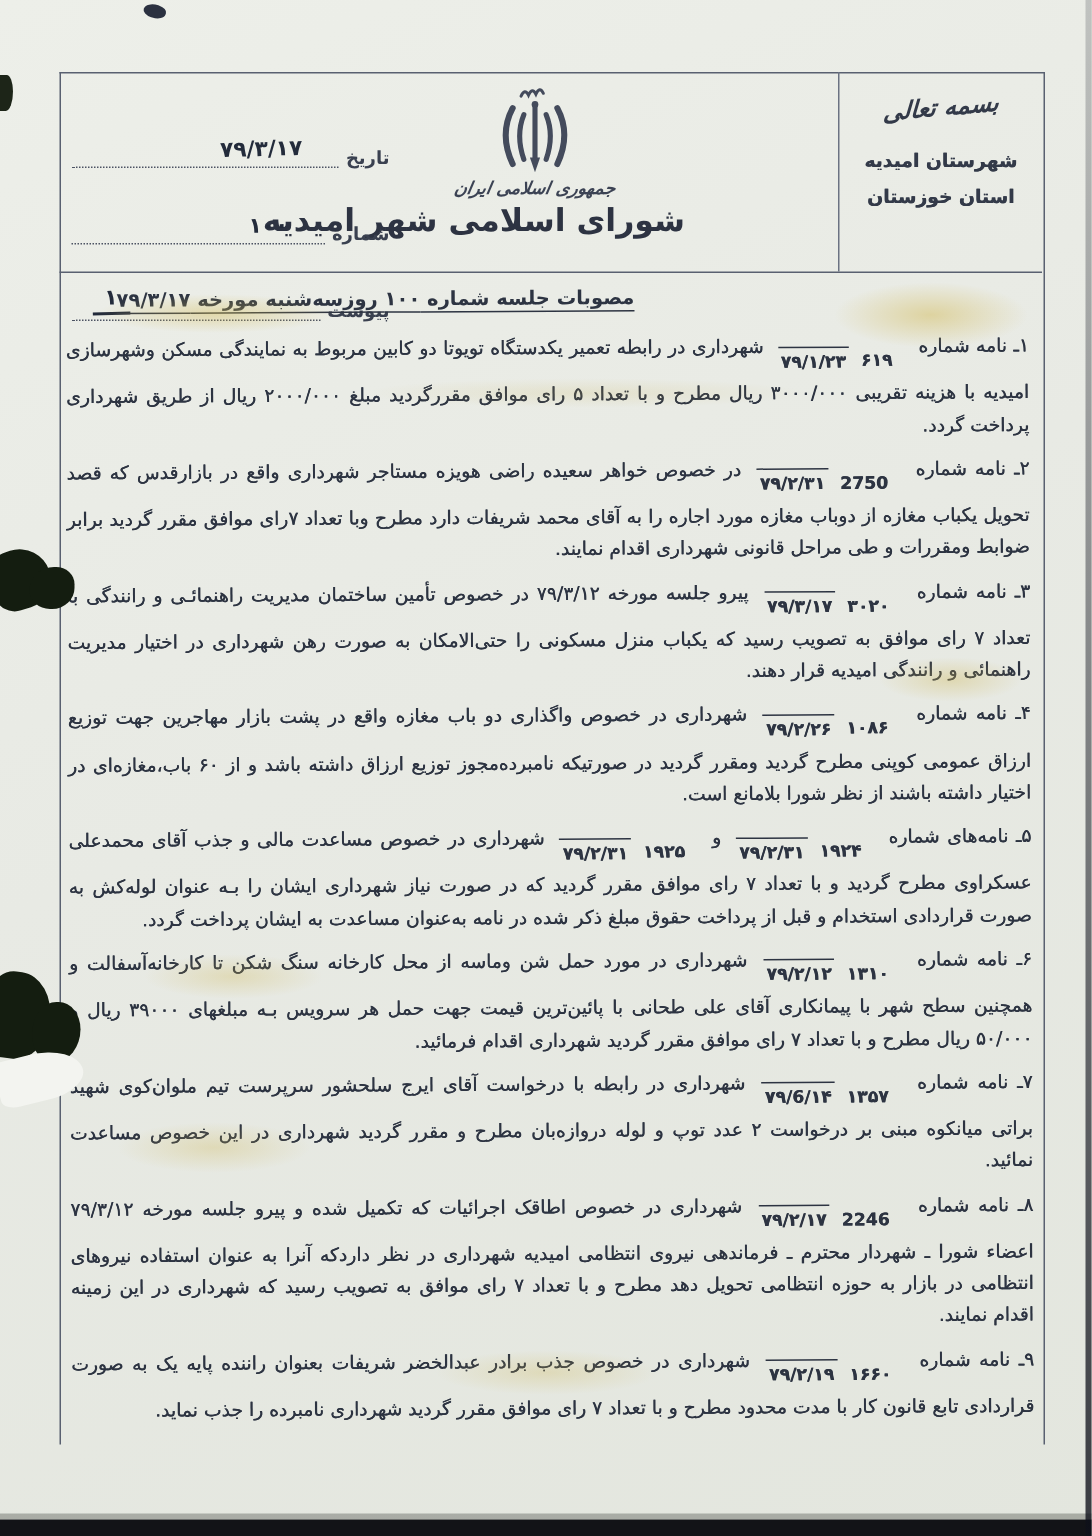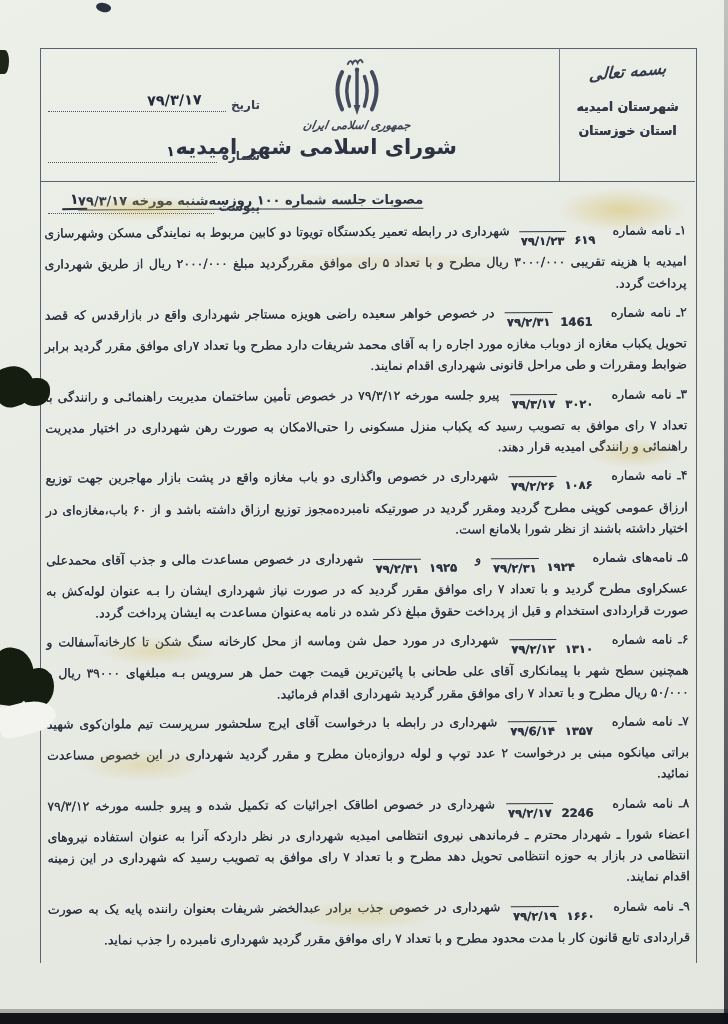--- a/index.html
+++ b/index.html
@@ -167,21 +167,21 @@
       <span class="frac">
           <span class="num">۶۱۹</span>
           <span class="den">۷۹/۱/۲۳</span>
         </span>
       <span>شهرداری در رابطه تعمیر یکدستگاه تویوتا دو کابین مربوط به نمایندگی مسکن وشهرسازی امیدیه با هزینه تقریبی ۳۰۰۰/۰۰۰ ریال مطرح و با تعداد ۵ رای موافق مقررگردید مبلغ ۲۰۰۰/۰۰۰ ریال از طریق شهرداری پرداخت گردد.</span>
     </p>
 
     <p class="item">
       <span>۲ـ نامه شماره</span>
       <span class="frac">
-          <span class="num">1461</span>
+          <span class="num">2750</span>
           <span class="den">۷۹/۲/۳۱</span>
         </span>
       <span>در خصوص خواهر سعیده راضی هویزه مستاجر شهرداری واقع در بازارقدس که قصد تحویل یکباب مغازه از دوباب مغازه مورد اجاره را به آقای محمد شریفات دارد مطرح وبا تعداد ۷رای موافق مقرر گردید برابر ضوابط ومقررات و طی مراحل قانونی شهرداری اقدام نمایند.</span>
     </p>
 
     <p class="item">
       <span>۳ـ نامه شماره</span>
       <span class="frac">
           <span class="num">۳۰۲۰</span>
           <span class="den">۷۹/۳/۱۷</span>

